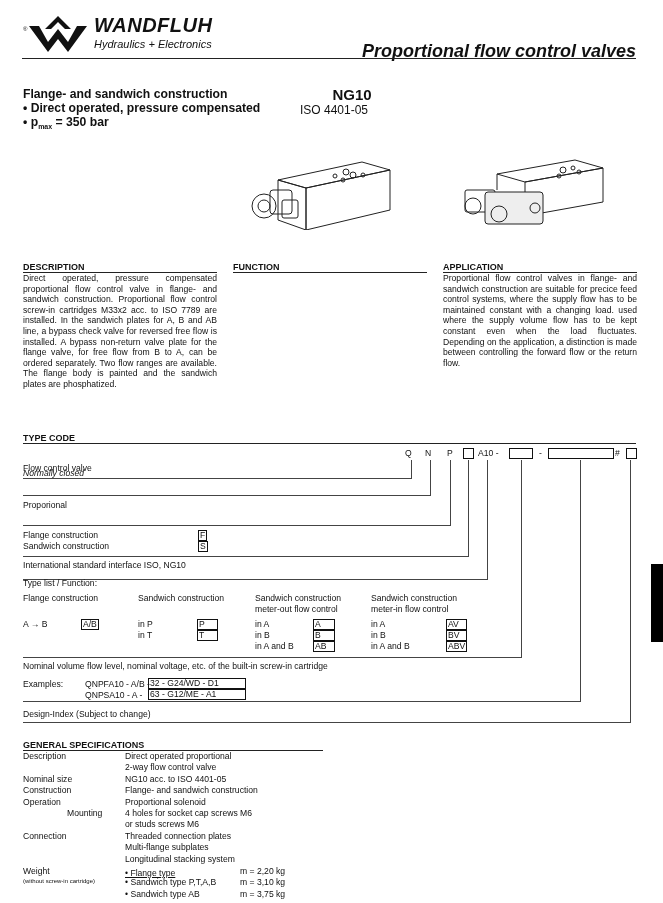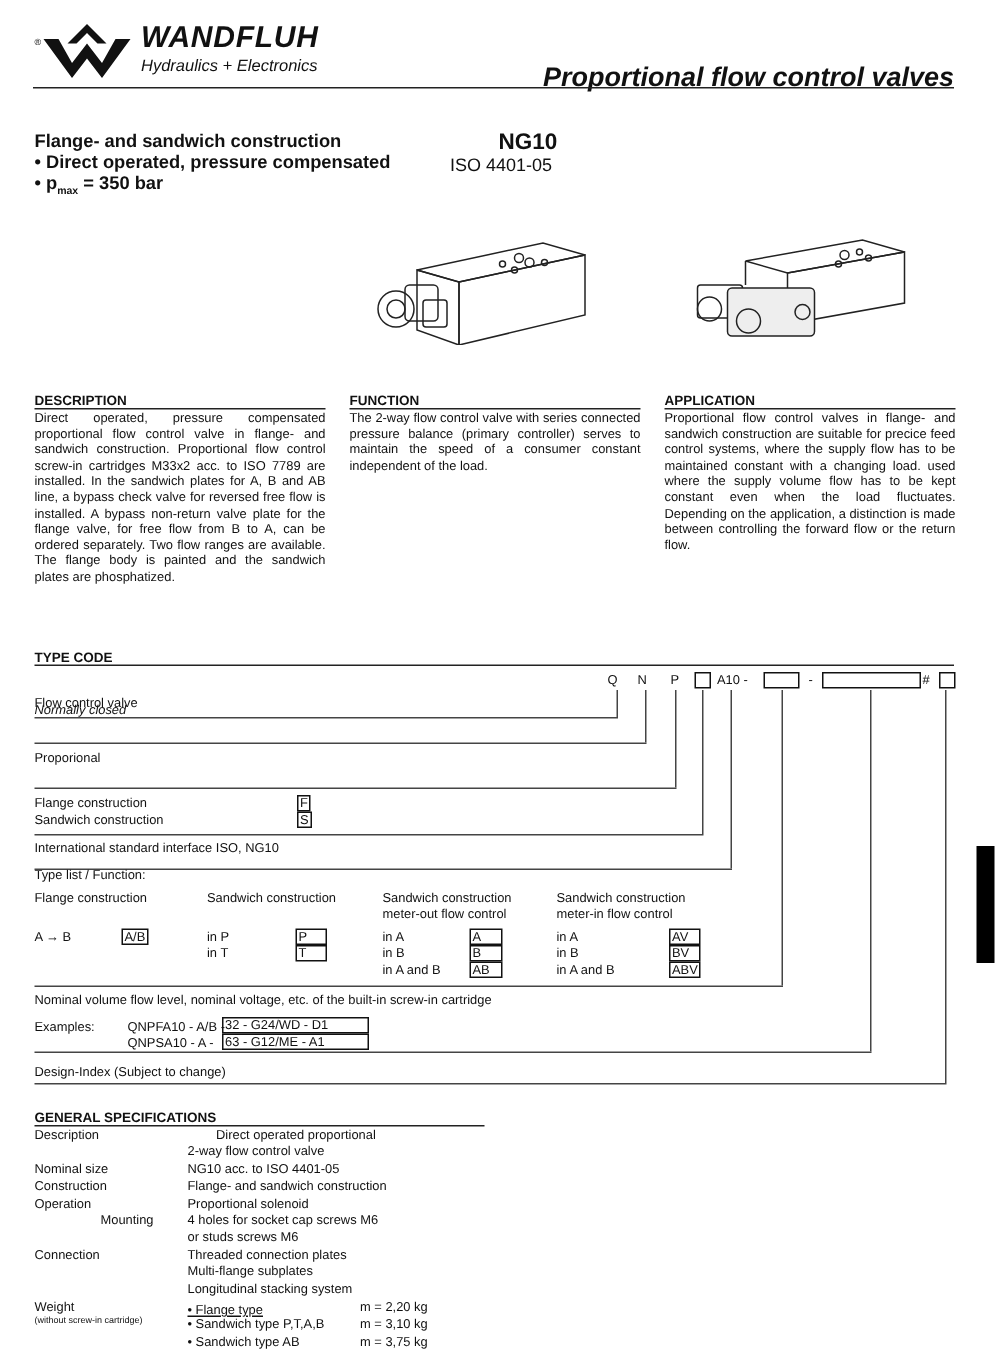--- a/index.html
+++ b/index.html
@@ -79,21 +79,20 @@
     <circle cx="124" cy="22" r="2"></circle>
     <circle cx="104" cy="26" r="2"></circle>
 </svg>
 
 <div class="abs" style="left:23px;top:262px;width:194px;">
   <div class="sec-h">DESCRIPTION</div>
   <div class="para">Direct operated, pressure compensated proportional flow control valve in flange- and sandwich construction. Proportional flow control screw-in cartridges M33x2 acc. to ISO 7789 are installed. In the sandwich plates for A, B and AB line, a bypass check valve for reversed free flow is installed. A bypass non-return valve plate for the flange valve, for free flow from B to A, can be ordered separately. Two flow ranges are available. The flange body is painted and the sandwich plates are phosphatized.</div>
 </div>
 <div class="abs" style="left:233px;top:262px;width:194px;">
   <div class="sec-h">FUNCTION</div>
-  <div class="para">The 2-way flow control valve with series connected pressure balance (primary controller) serves to maintain the speed of a consumer constant independent of the load.</div>
 </div>
 <div class="abs" style="left:443px;top:262px;width:194px;">
   <div class="sec-h">APPLICATION</div>
   <div class="para">Proportional flow control valves in flange- and sandwich construction are suitable for precice feed control systems, where the supply flow has to be maintained constant with a changing load. used where the supply volume flow has to be kept constant even when the load fluctuates. Depending on the application, a distinction is made between controlling the forward flow or the return flow.</div>
 </div>
 
 <div>
   <div class="abs" style="left:23px;top:433px;font-weight:bold;font-size:9px;">TYPE CODE</div>
   <div class="line" style="left:23px;top:443px;width:613px;height:1px;background:#222;"></div>
 
@@ -170,21 +169,21 @@
   <div class="box" style="left:148px;top:678px;width:94px;">32 - G24/WD - D1</div>
   <span class="abs tc-lbl" style="left:85px;top:690px;">QNPSA10 - A -</span>
   <div class="box" style="left:148px;top:689px;width:94px;">63 - G12/ME - A1</div>
   <span class="abs tc-lbl" style="left:23px;top:709px;">Design-Index (Subject to change)</span>
 </div>
 
 <div>
   <div class="abs" style="left:23px;top:740px;width:300px;font-weight:bold;font-size:9px;border-bottom:1px solid #222;line-height:10px;">GENERAL SPECIFICATIONS</div>
   <div id="spec-rows">
       <span class="spec-row" style="left: 23px; top: 751px;">Description</span>
-      <span class="spec-row" style="left: 125px; top: 751px; margin-left: 19px;">Direct operated proportional</span>
+      <span class="spec-row" style="left: 125px; top: 751px;">Direct operated proportional</span>
       <span class="spec-row" style="left: 23px; top: 762.4px;"></span>
       <span class="spec-row" style="left: 125px; top: 762.4px;">2-way flow control valve</span>
       <span class="spec-row" style="left: 23px; top: 773.8px;">Nominal size</span>
       <span class="spec-row" style="left: 125px; top: 773.8px;">NG10 acc. to ISO 4401-05</span>
       <span class="spec-row" style="left: 23px; top: 785.2px;">Construction</span>
       <span class="spec-row" style="left: 125px; top: 785.2px;">Flange- and sandwich construction</span>
       <span class="spec-row" style="left: 23px; top: 796.6px;">Operation</span>
       <span class="spec-row" style="left: 125px; top: 796.6px;">Proportional solenoid</span>
       <span class="spec-row" style="left: 23px; top: 808px; margin-left: 44px;">Mounting</span>
       <span class="spec-row" style="left: 125px; top: 808px;">4 holes for socket cap screws  M6</span>

